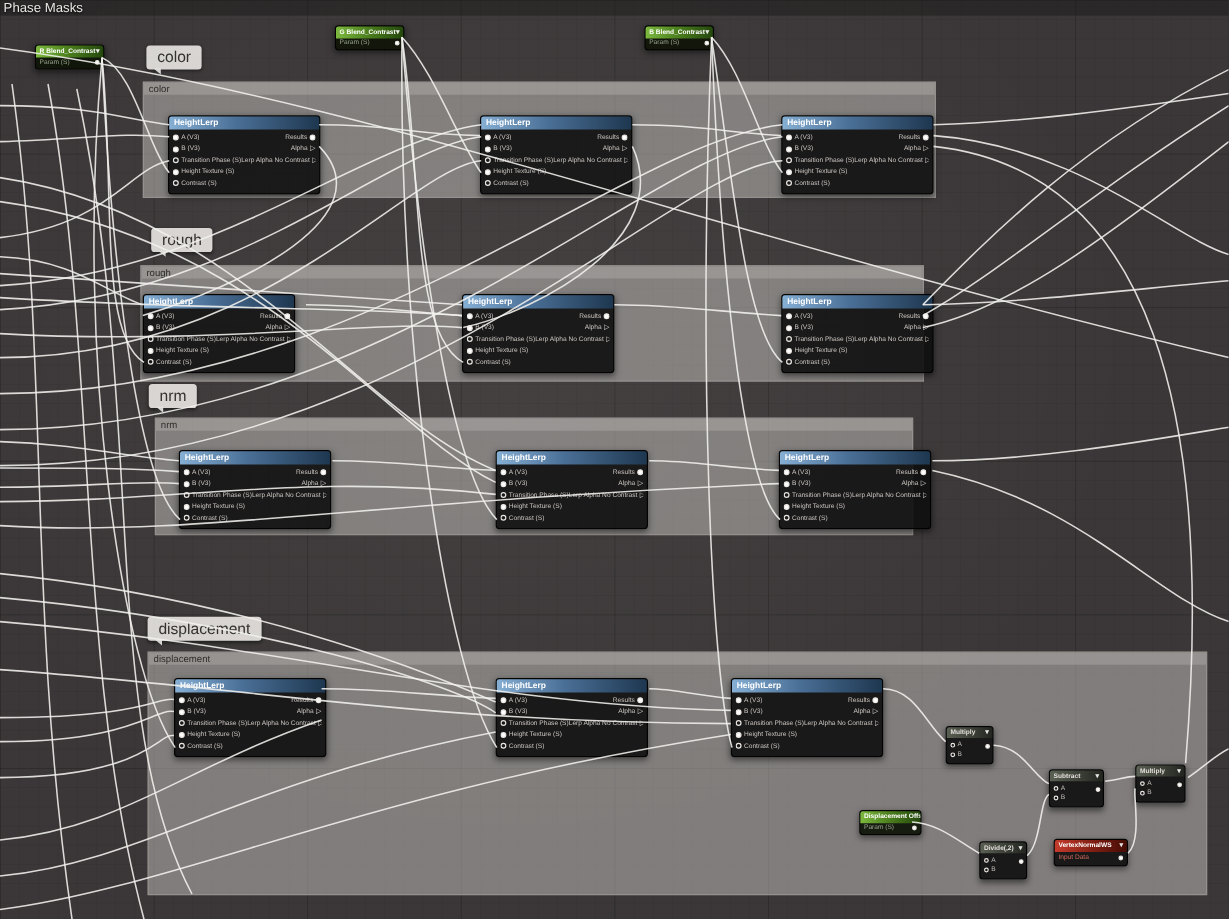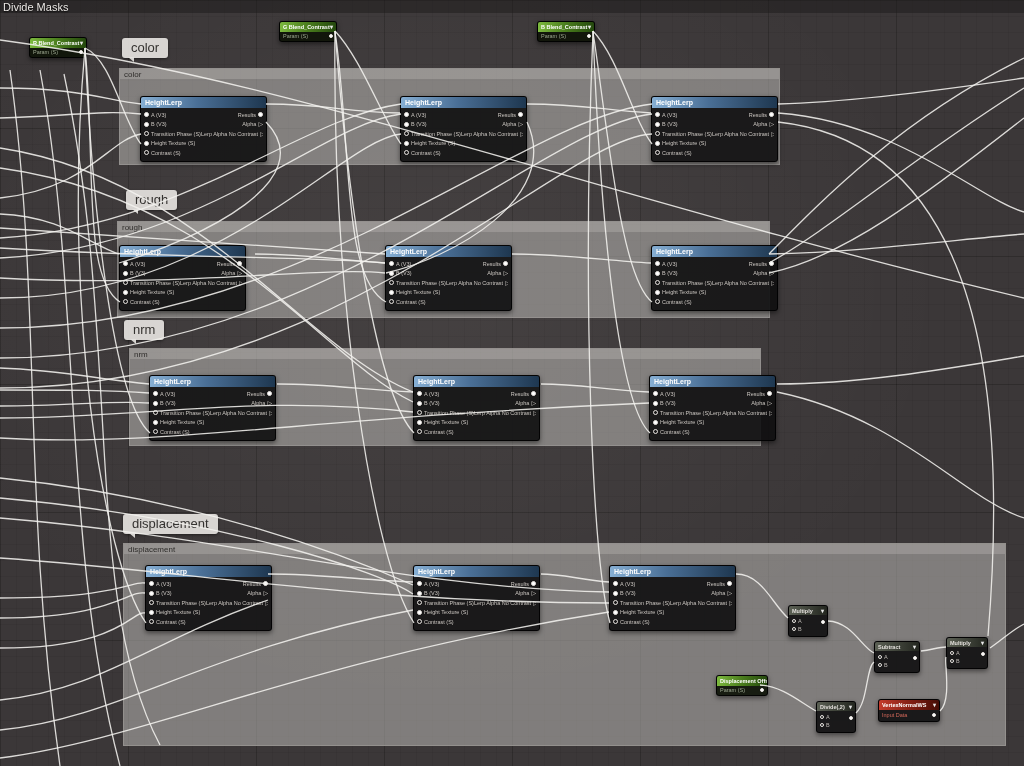--- a/index.html
+++ b/index.html
@@ -897,14 +897,14 @@
       <path d="M40,70 C82,300 62,548 120,766"></path>
       <path d="M64,74 C122,348 82,598 160,745"></path>
       <path d="M0,40 C300,80 600,198 1024,298"></path>
       <path d="M266,122 C322,180 202,238 119,263"></path>
       <path d="M527,122 C562,198 452,258 386,273"></path>
       <path d="M0,700 C102,690 152,640 268,600"></path>
       <path d="M0,730 C122,718 202,650 413,610"></path>
       <path d="M0,758 C152,738 302,660 609,612"></path>
     </svg>
 
-  <div class="graph-title">Divide Masks</div>
+  <div class="graph-title">Phase Masks</div>
 </div>
 
 </body></html>

